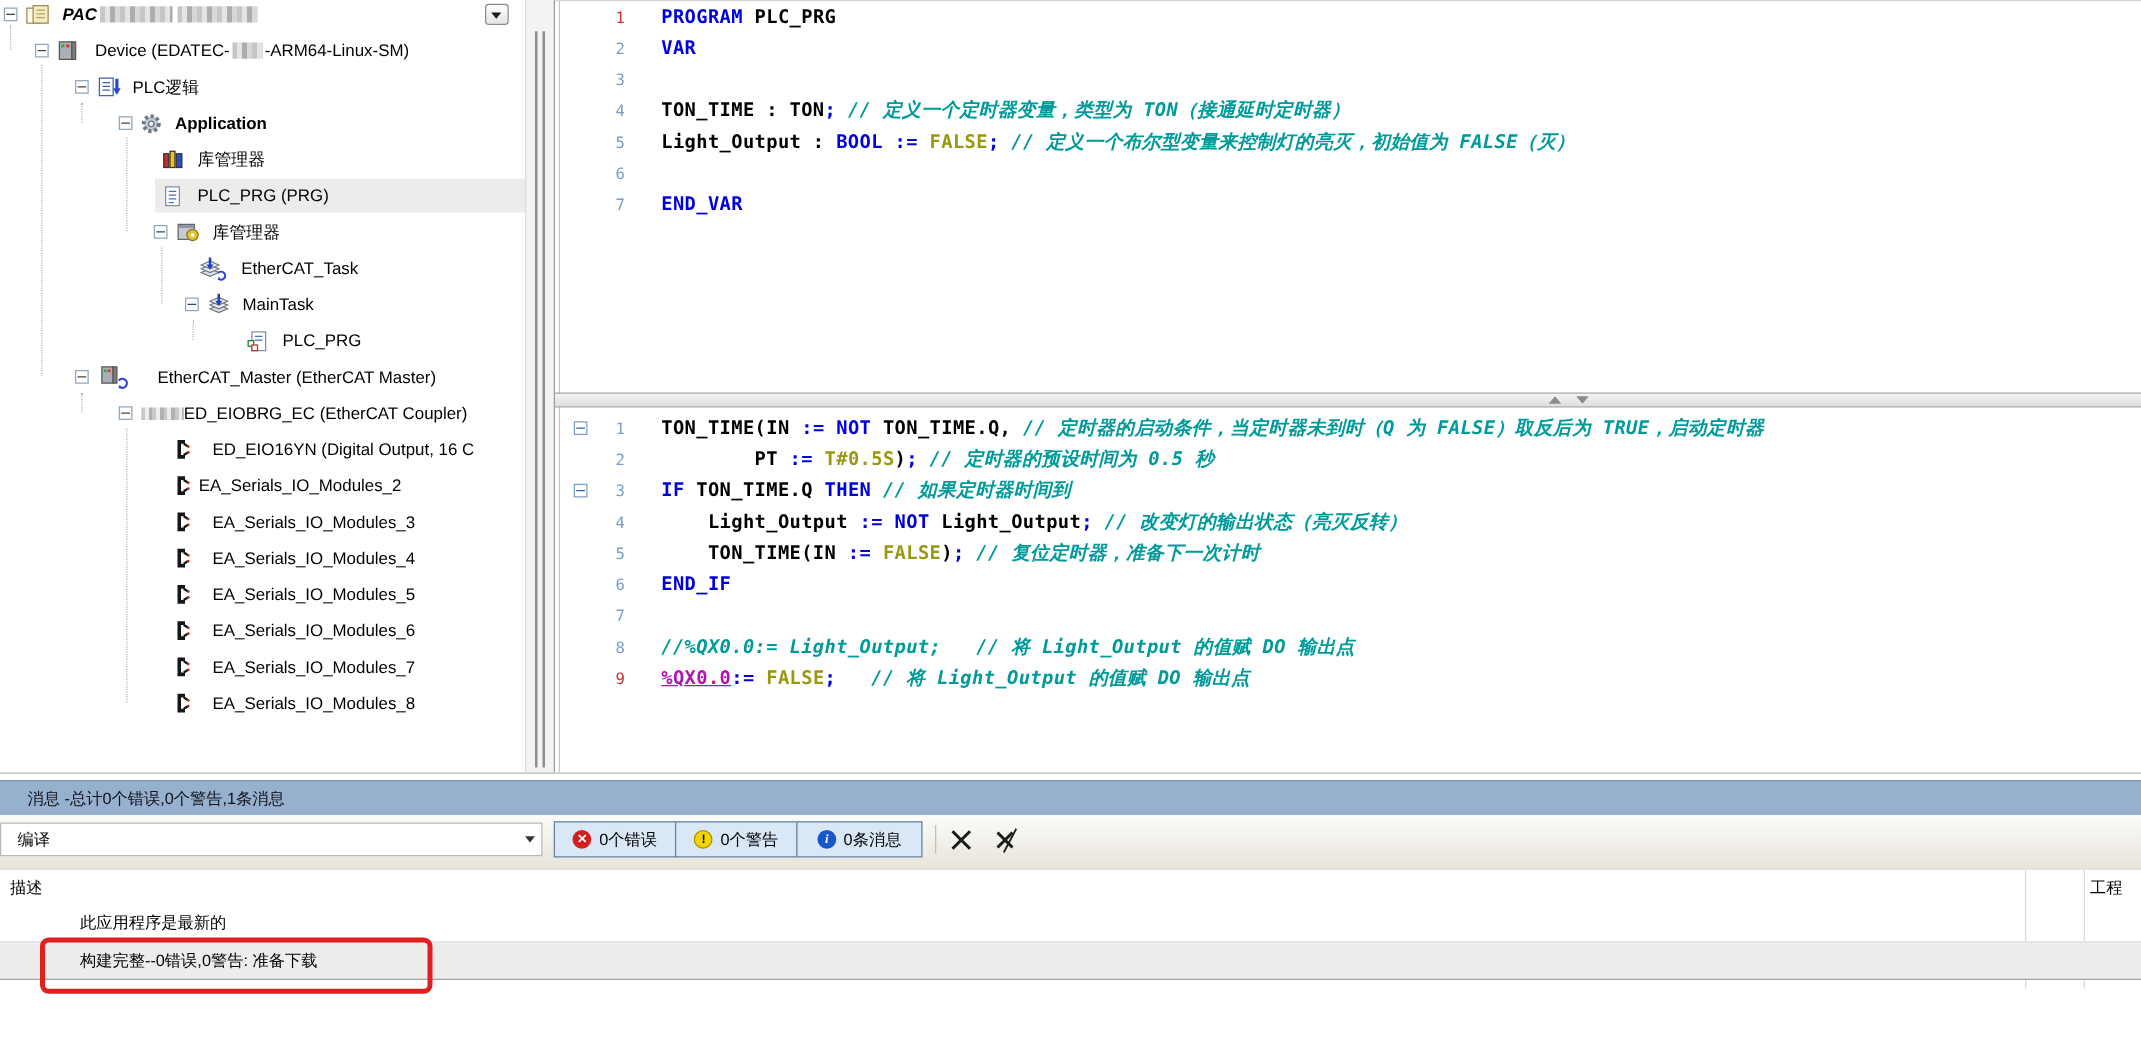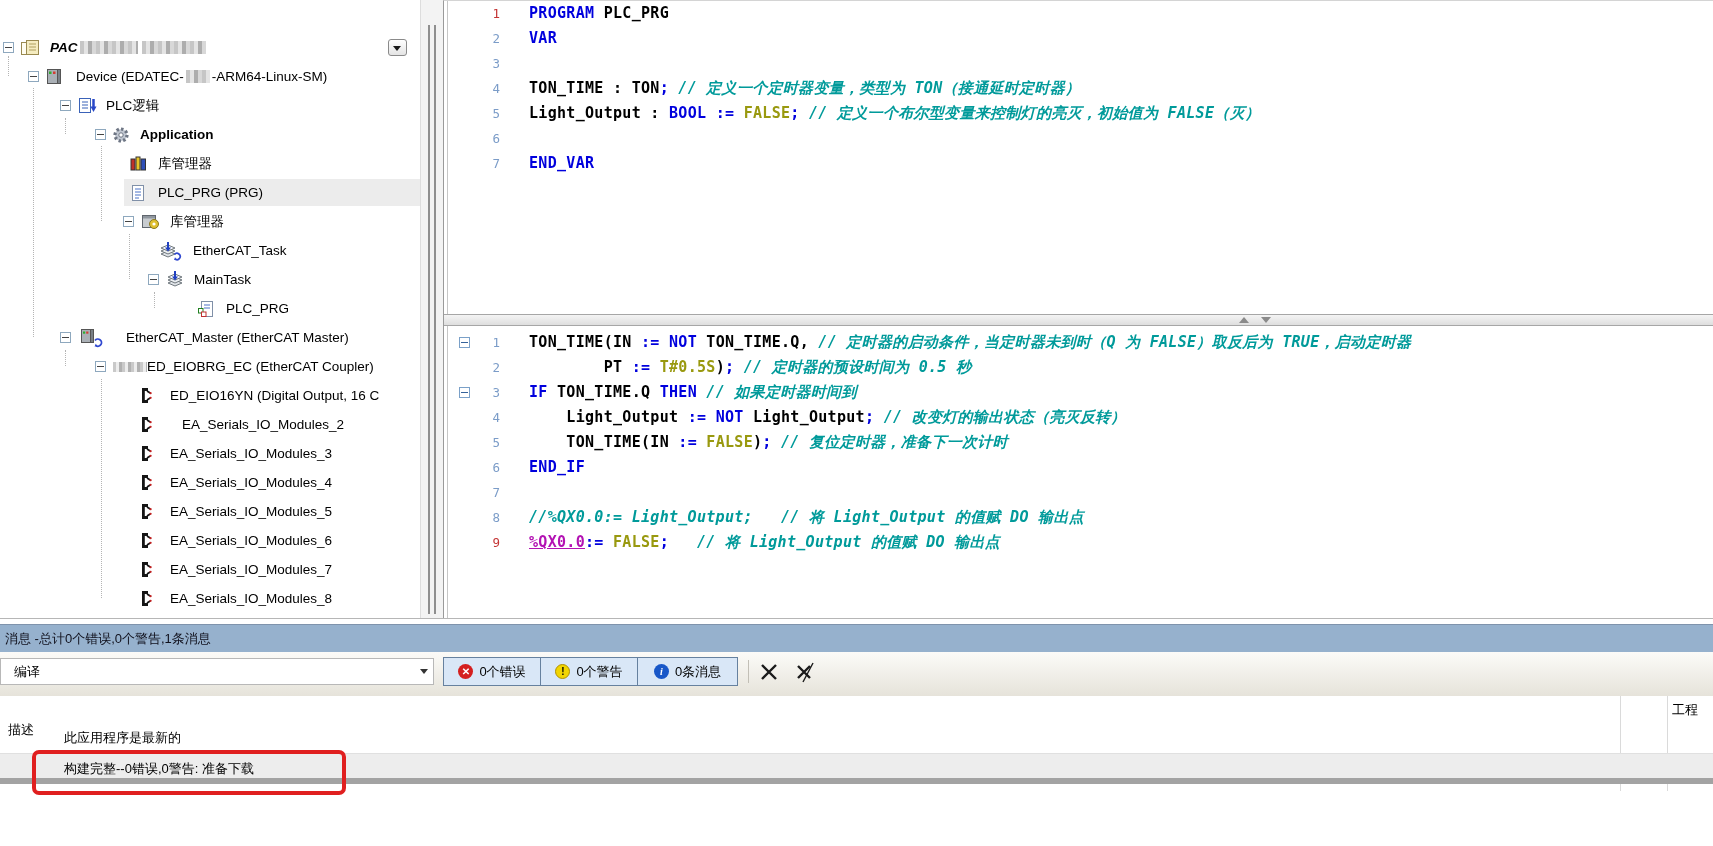--- a/index.html
+++ b/index.html
@@ -1,20 +1,20 @@
 <!DOCTYPE html>
 <html><head>
 <meta charset="utf-8">
 <style>
   html,body{margin:0;padding:0;background:#fff;}
   .app{position:relative;width:1713px;height:846px;background:#fff;overflow:hidden;
        font-family:"Liberation Sans",sans-serif;font-size:13px;color:#000;}
 
   
-  .tree-panel{position:absolute;left:0;top:0;width:420px;height:618px;overflow:hidden;background:#fff;margin-top:36px;}
+  .tree-panel{position:absolute;left:0;top:0;width:420px;height:618px;overflow:hidden;background:#fff;}
   .guide{position:absolute;width:0;border-left:1px dotted #b4b4b4;}
   .trow{position:absolute;left:0;width:420px;height:29px;font-size:13.5px;}
   .selbg{position:absolute;top:1px;bottom:1px;right:0;background:#ececec;}
   .ebox{position:absolute;top:9px;width:11px;height:11px;box-sizing:border-box;background:#fff;border:1px solid #8ea8be;}
   .ebox::after{content:"";position:absolute;left:1px;right:1px;top:3.5px;border-top:1px solid #444;}
   .ticon{position:absolute;top:4px;height:21px;display:flex;align-items:center;}
   .tlabel{position:absolute;top:0;line-height:29px;white-space:pre;}
   .bold{font-weight:bold;}
   .it-bold{font-weight:bold;font-style:italic;}
   .redact{display:inline-block;height:13px;vertical-align:-2px;margin:0 2px;
@@ -49,21 +49,21 @@
   .kw{color:#0000dd;}
   .op{color:#0000dd;}
   .pl{color:#000;}
   .lit{color:#99990f;}
   .cm{color:#009a9a;font-style:italic;}
   .addr{color:#b312b3;text-decoration:underline;}
 
   
   .messages{position:absolute;left:0;top:618px;width:1713px;height:228px;background:#fff;border-top:1px solid #b6b6b6;}
   .msg-title{position:absolute;top:5px;left:0;right:0;height:27px;line-height:27px;background:#96b1cd;
-    border-top:1px solid #7f93ac;padding-left:5px;color:#10101c;}
+    border-top:1px solid #7f93ac;padding-left:22px;color:#10101c;}
   .msg-toolbar{position:absolute;top:33px;left:0;right:0;height:44px;
     background:linear-gradient(#fcfbf8,#e6e3da);border-bottom:1px solid #a8a59c;}
   .combo{position:absolute;left:0;top:6px;width:434px;height:27px;box-sizing:border-box;background:#fff;
     border:1px solid #b8b8b8;line-height:25px;padding-left:13px;cursor:default;}
   .combo-arrow{position:absolute;right:5px;top:10px;border:4px solid transparent;border-top:5px solid #333;}
   .tbtn{position:absolute;top:5px;height:29px;box-sizing:border-box;display:flex;align-items:center;justify-content:center;gap:6px;
     padding:0 6px;background:#d9e7f7;border:1px solid #66819f;font:13px "Liberation Sans",sans-serif;cursor:pointer;}
   #btn-err{left:443px;width:98px;}
   #btn-warn{left:540px;width:98px;}
   #btn-info{left:637px;width:101px;}
@@ -71,25 +71,25 @@
     font-weight:bold;font-size:10px;flex:none;line-height:1;}
   .ico.err{background:#d41f1f;color:#fff;}
   .ico.warn{background:#f2d500;color:#000;border:1px solid #b09000;box-sizing:border-box;}
   .ico.info{background:#1857c8;color:#fff;font-style:italic;font-family:"Liberation Serif",serif;}
   .tsep{position:absolute;left:748px;top:8px;width:1px;height:23px;background:#c2bfb6;}
   .xicon{position:absolute;top:9px;width:22px;height:22px;cursor:pointer;}
   #x1{left:758px;}
   #x2{left:793px;}
   .msg-table{position:absolute;top:77px;left:0;right:0;bottom:0;background:#fff;}
   .vsep{position:absolute;top:0;height:95px;width:1px;background:#dadada;}
-  .col-desc{position:absolute;left:8px;top:5px;margin-top:20px;}
+  .col-desc{position:absolute;left:8px;top:5px;}
   .col-proj{position:absolute;left:1672px;top:5px;}
   .mrow{position:absolute;left:0;right:0;padding-left:64px;box-sizing:border-box;}
   #mrow1{top:27px;height:30px;line-height:30px;}
-  #mrow2{top:57px;height:31px;line-height:30px;background:#ededed;border-top:1px solid #e0e0e0;border-bottom:6px solid #a3a3a3;}
+  #mrow2{top:57px;height:31px;line-height:30px;background:#ededed;border-top:1px solid #e0e0e0;border-bottom:1px solid #a3a3a3;}
   .redbox{position:absolute;left:32px;top:54px;width:306px;height:37px;border:4px solid #e01f1f;border-radius:7px;pointer-events:none;}
 </style>
 </head>
 <body>
 
 <div class="app">
 
   <div class="tree-panel">
     <div class="guide" style="left:8px;top:20px;height:20px;"></div>
     <div class="guide" style="left:33px;top:52px;height:249px;"></div>
@@ -251,21 +251,21 @@
         <div class="trow" style="top: 374px;">
           <span class="ticon" style="left: 138px;">
             <svg width="14" height="19" viewBox="0 0 14 19">
               <path d="M10 2H4v15h6v-3H6.8V5H10z" fill="#151515"></path>
               <path d="M9 5l3.2 2" stroke="#151515" stroke-width="1.8" fill="none"></path>
               <path d="M9 14l3.2-2" stroke="#151515" stroke-width="1.8" fill="none"></path>
               <circle cx="12.6" cy="7.2" r="1.1" fill="#c02020"></circle>
               <circle cx="12.6" cy="11.8" r="1.1" fill="#c02020"></circle>
             </svg>
           </span>
-          <span class="tlabel" style="left: 182px; text-align: center;"><span>EA_Serials_IO_Modules_2</span></span>
+          <span class="tlabel" style="left: 159px; text-align: center;"><span>EA_Serials_IO_Modules_2</span></span>
         </div>
         <div class="trow" style="top: 403px;">
           <span class="ticon" style="left: 138px;">
             <svg width="14" height="19" viewBox="0 0 14 19">
               <path d="M10 2H4v15h6v-3H6.8V5H10z" fill="#151515"></path>
               <path d="M9 5l3.2 2" stroke="#151515" stroke-width="1.8" fill="none"></path>
               <path d="M9 14l3.2-2" stroke="#151515" stroke-width="1.8" fill="none"></path>
               <circle cx="12.6" cy="7.2" r="1.1" fill="#c02020"></circle>
               <circle cx="12.6" cy="11.8" r="1.1" fill="#c02020"></circle>
             </svg>

